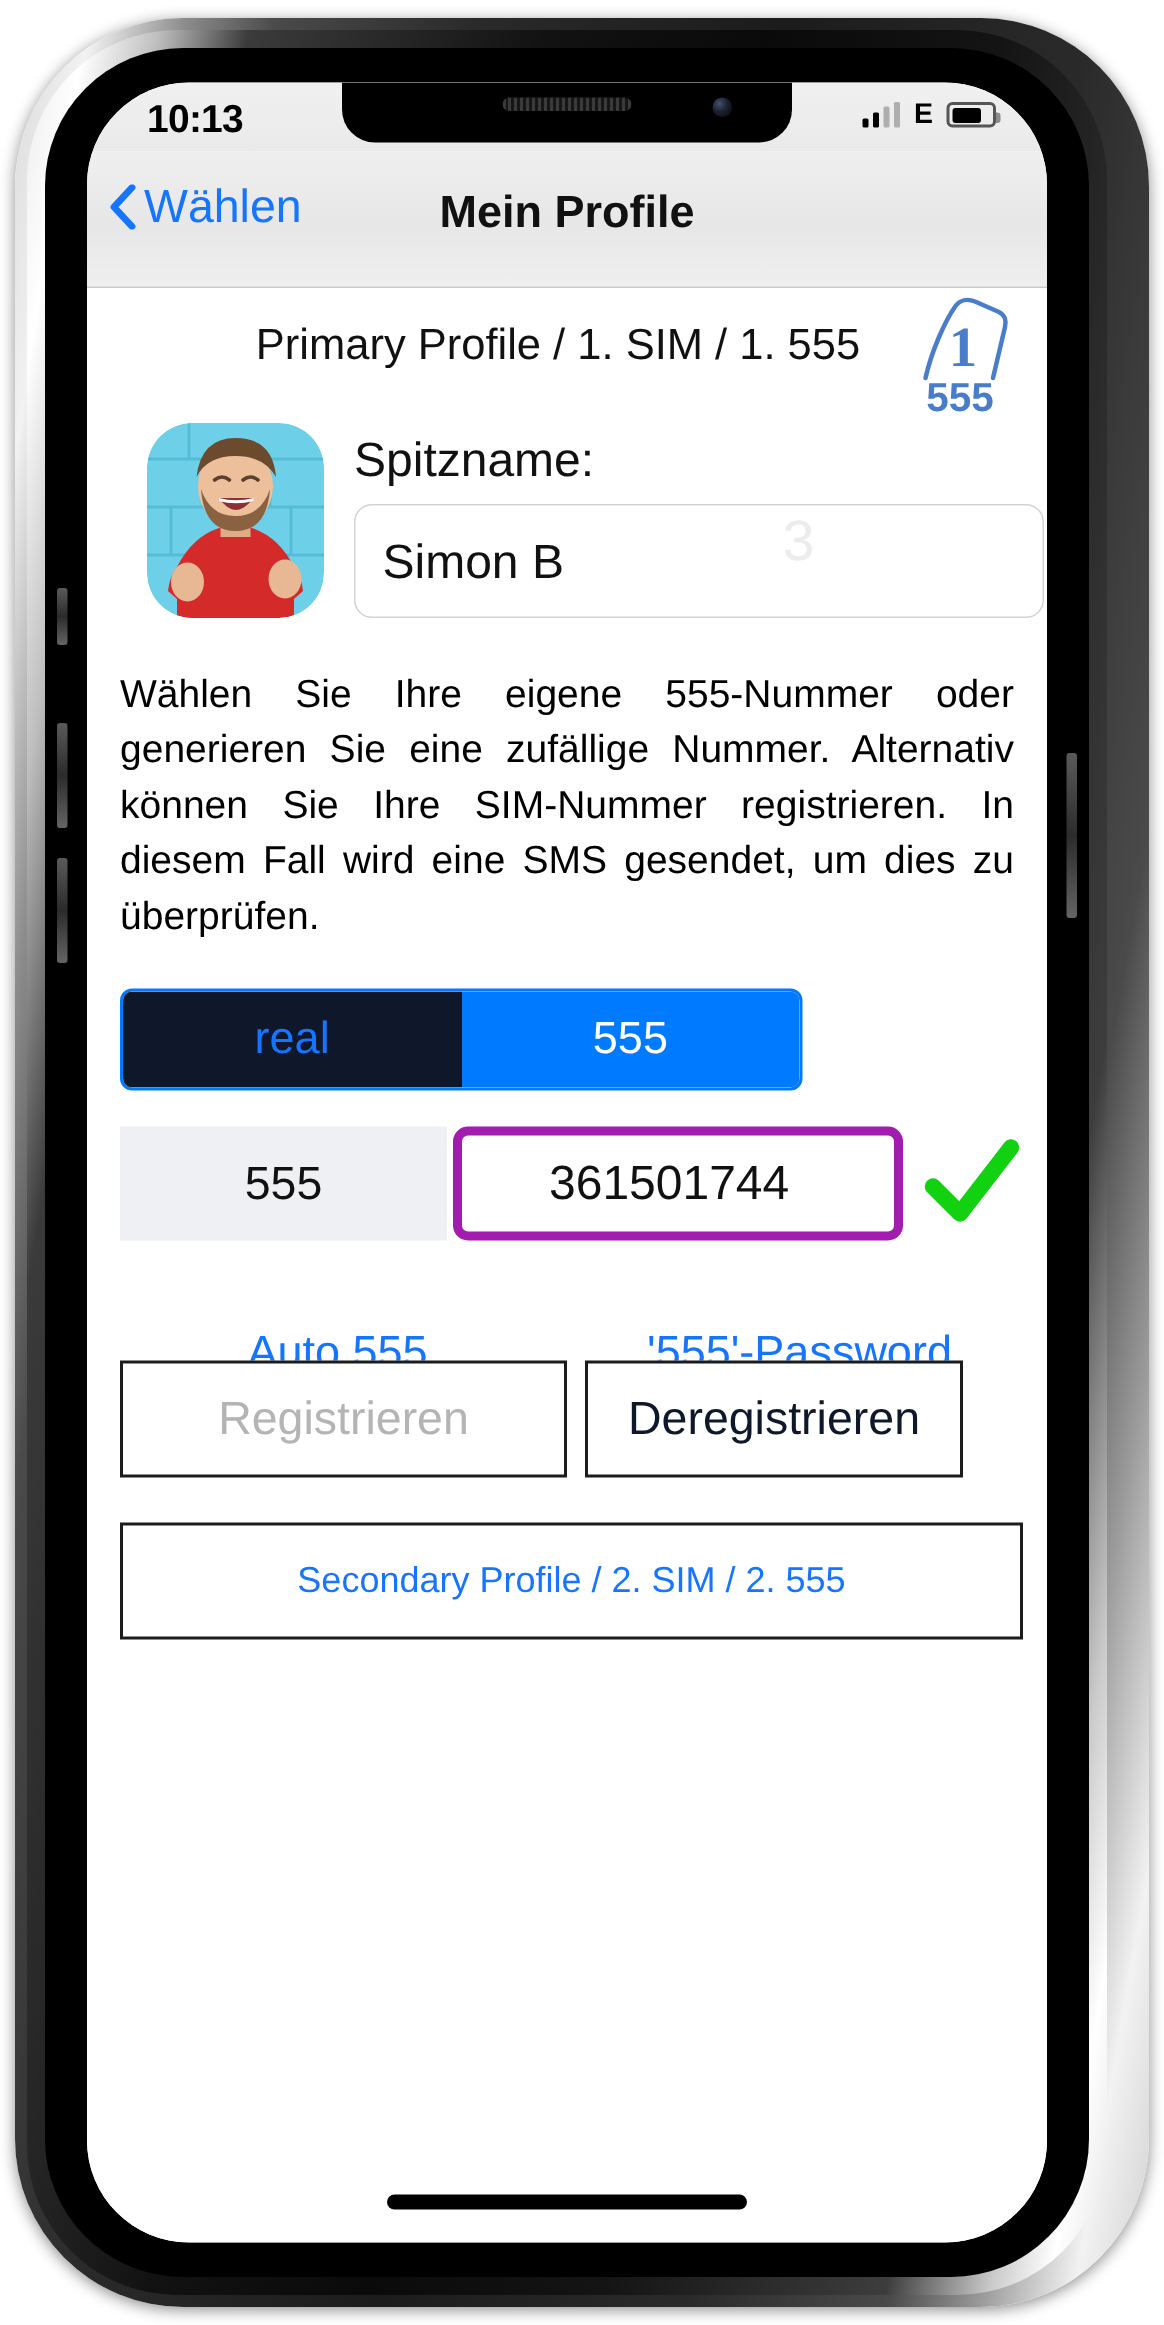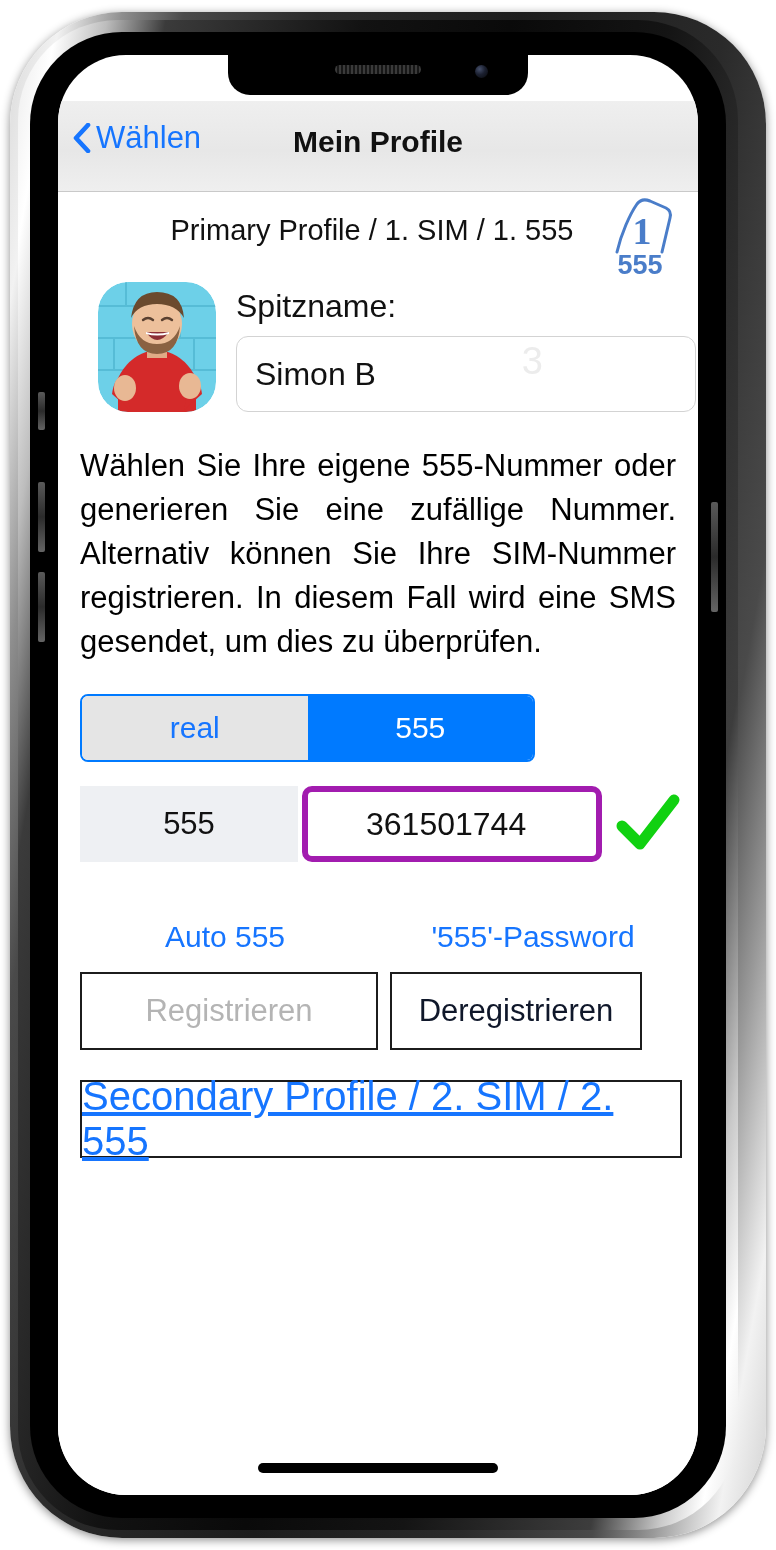--- a/index.html
+++ b/index.html
@@ -120,36 +120,36 @@
   }
   .nick-value{
     position:absolute;left:18px;top:19px;font-size:32px;color:#111;
   }
   .nick-watermark{
     position:absolute;right:152px;top:3px;font-size:38px;color:#ececec;
   }
 
   
   .desc{
-    margin:0 22px;font-size:31px;line-height:1.42;color:#000;
+    margin:0 22px;font-size:26px;line-height:1.42;color:#000;
     text-align:justify;text-align-last:left;
     -webkit-hyphens:none;hyphens:none;
   }
 
   
   .seg-row{position:relative;margin-top:30px;height:72px;}
   .segmented{
     position:absolute;left:22px;top:0;width:455px;height:68px;
     border:2px solid #007AFF;border-radius:8px;display:flex;overflow:hidden;box-sizing:border-box;
   }
   .seg{
     flex:1;display:flex;align-items:center;justify-content:center;
     font-size:30px;cursor:pointer;
   }
-  .seg.off{background:#e5e5e5;color:#1675ff;}
+  .seg.off{background:#0f172a;color:#1675ff;}
   .seg.on{background:#007AFF;color:#fff;}
   .yt{
     position:absolute;left:488px;top:2px;width:128px;height:62px;cursor:pointer;
   }
   .yt svg{display:block;}
 
   
   .num-row{position:relative;margin-top:20px;height:76px;}
   .num-prefix{
     position:absolute;left:22px;top:0;width:218px;height:76px;
@@ -167,34 +167,34 @@
 
   
   .link-row{position:relative;margin-top:30px;height:50px;}
   .link-btn{
     position:absolute;top:0;font-size:30px;color:#1675ff;cursor:pointer;text-align:center;margin-top:28px;
   }
   .link-auto{left:22px;width:290px;}
   .link-pass{left:330px;width:290px;}
 
   
-  .reg-row{position:relative;margin-top:30px;height:78px;}
+  .reg-row{position:relative;height:78px;}
   .obtn{
     position:absolute;top:0;height:78px;border:2px solid #1c1c1c;background:#fff;
     display:flex;align-items:center;justify-content:center;font-size:31px;box-sizing:border-box;
   }
   .obtn-reg{left:22px;width:298px;color:#b4b4b4;}
   .obtn-dereg{left:332px;width:252px;color:#0f172a;cursor:pointer;}
 
   .wide-row{position:relative;margin-top:30px;height:78px;}
   .obtn-wide{
     position:absolute;left:22px;top:0;width:602px;height:78px;
     border:2px solid #1c1c1c;background:#fff;color:#1675ff;
-    display:flex;align-items:center;justify-content:center;font-size:40px;
-    box-sizing:border-box;cursor:pointer;text-decoration:underline;
+    display:flex;align-items:center;justify-content:center;font-size:24px;
+    box-sizing:border-box;cursor:pointer;
   }
 
   .home-ind{
     position:absolute;left:50%;transform:translateX(-50%);bottom:22px;
     width:240px;height:10px;border-radius:6px;background:#000;
   }
 </style>
 </head>
 <body>
 
@@ -209,20 +209,36 @@
     <span class="btn-side btn-power"></span>
   </div>
 
   <div class="phone-screen">
 
     <div class="notch">
       <span class="notch-speaker"></span>
       <span class="notch-cam"></span>
     </div>
 
+    <div class="statusbar">
+      <div class="status-time">10:13</div>
+      <div class="status-right">
+        <span class="sig">
+          <i class="on"></i>
+            <i class="on"></i>
+            <i></i>
+            <i></i>
+        </span>
+        <span class="netlabel">E</span>
+        <span class="batt">
+          <span class="batt-fill"></span>
+            <span class="batt-cap"></span>
+        </span>
+      </div>
+    </div>
 
     <div class="navbar">
       <div class="nav-back">
         <svg class="chev" viewBox="0 0 19 30">
           <path d="M16 2 L4 15 L16 28" fill="none" stroke="#1675ff" stroke-width="4.6" stroke-linecap="round" stroke-linejoin="round"></path>
         </svg>
         <span class="nav-back-label">Wählen</span>
       </div>
       <div class="nav-title">Mein Profile</div>
     </div>

